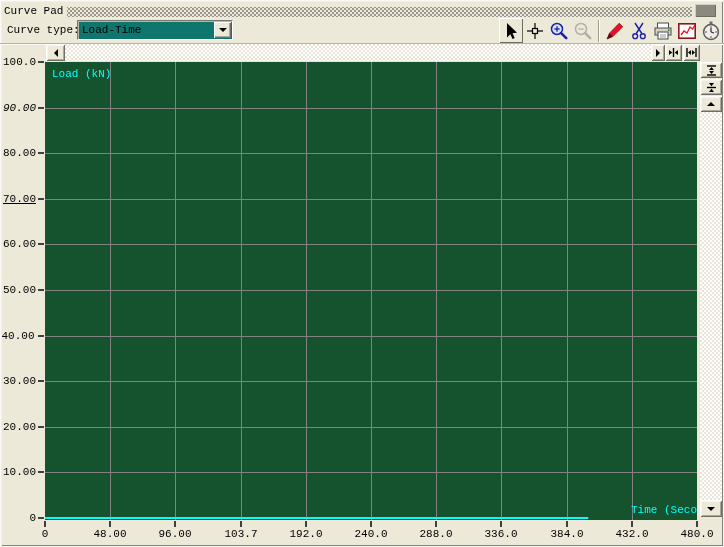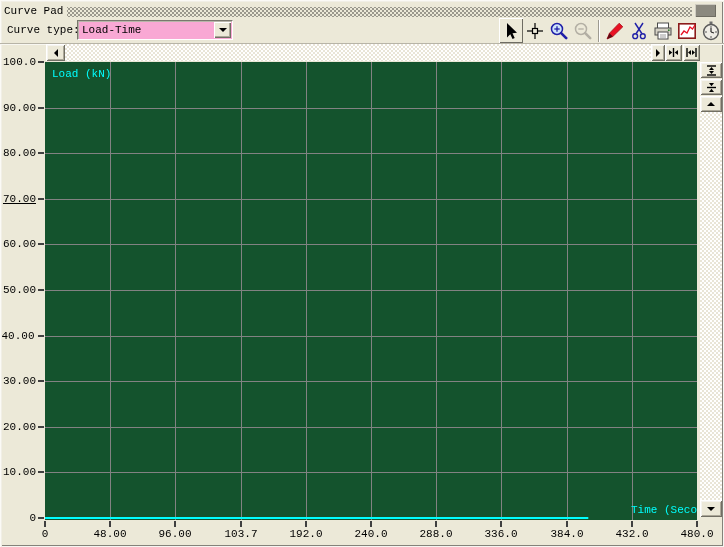--- a/index.html
+++ b/index.html
@@ -23,21 +23,21 @@
     background-size:4px 4px; background-position:0 0, 2px 2px;
   }
   .corner-box {
     width:21px; height:13px; background:#8b897f;
     box-shadow: inset 1px 1px 0 #cfccc1, inset -1px -1px 0 #6e6c62;
   }
 
   
   .curve-type-label { position:absolute; left:7px; top:24px; white-space:nowrap; }
   .combobox {
-    position:absolute; left:77px; top:20px; width:156px; height:20px; background:#f9a8d4;
+    position:absolute; left:77px; top:20px; width:156px; height:20px; background:#0f766e;
     border:1px solid; border-color:#7a786e #fff #fff #7a786e;
     box-shadow: inset 1px 1px 0 #b9b6aa;
   }
   .combobox-value { position:absolute; left:4px; top:3px; white-space:nowrap; }
   .combobox-arrow-btn {
     position:absolute; right:1px; top:1px; width:17px; height:16px; background:#ECE9D8;
     box-shadow: inset 1px 1px 0 #fff, inset -1px -1px 0 #716f64, inset -2px -2px 0 #aca899;
     display:flex; align-items:center; justify-content:center;
   }
   .tri-down { width:0; height:0; border:4px solid transparent; border-top:4px solid #000; margin-top:4px; }
@@ -242,21 +242,21 @@
   </div>
   <div class="track v-track"></div>
   <div class="btn3d v-scroll-down">
     <span class="tri-down"></span>
   </div>
 
   <div class="y-axis">
       <div class="y-tick" style="top: -1px; background: rgb(64, 64, 64);"></div>
       <div class="y-tick-label" style="top: -6px;">100.0</div>
       <div class="y-tick" style="top: 45px; background: rgb(64, 64, 64);"></div>
-      <div class="y-tick-label" style="top: 40px;">90.00</div>
+      <div class="y-tick-label" style="top: 40px; font-style: italic;">90.00</div>
       <div class="y-tick" style="top: 90px; background: rgb(64, 64, 64);"></div>
       <div class="y-tick-label" style="top: 85px;">80.00</div>
       <div class="y-tick" style="top: 136px; background: rgb(64, 64, 64);"></div>
       <div class="y-tick-label" style="top: 131px; text-decoration: underline;">70.00</div>
       <div class="y-tick" style="top: 181px; background: rgb(64, 64, 64);"></div>
       <div class="y-tick-label" style="top: 176px;">60.00</div>
       <div class="y-tick" style="top: 227px; background: rgb(64, 64, 64);"></div>
       <div class="y-tick-label" style="top: 222px; font-family: Liberation Mono, monospace;">50.00</div>
       <div class="y-tick" style="top: 273px; background: rgb(64, 64, 64);"></div>
       <div class="y-tick-label" style="top: 268px; text-align: center;">40.00</div>

